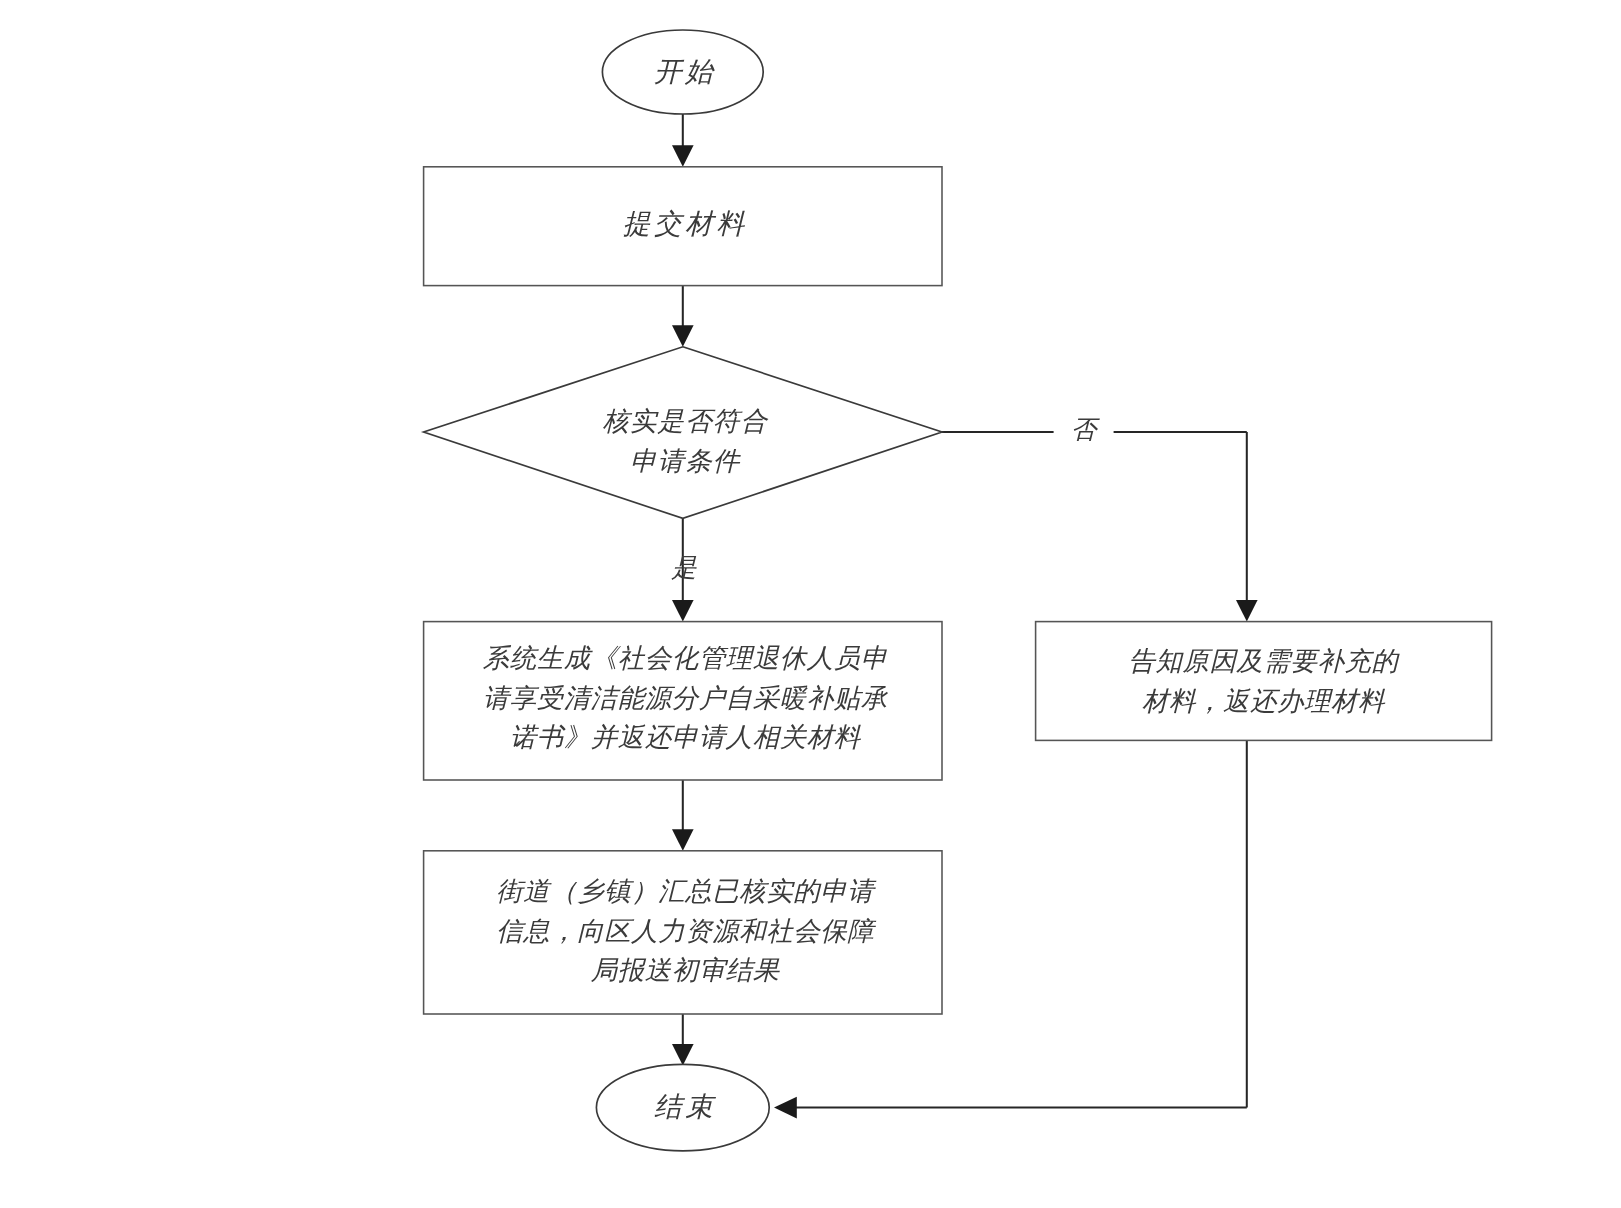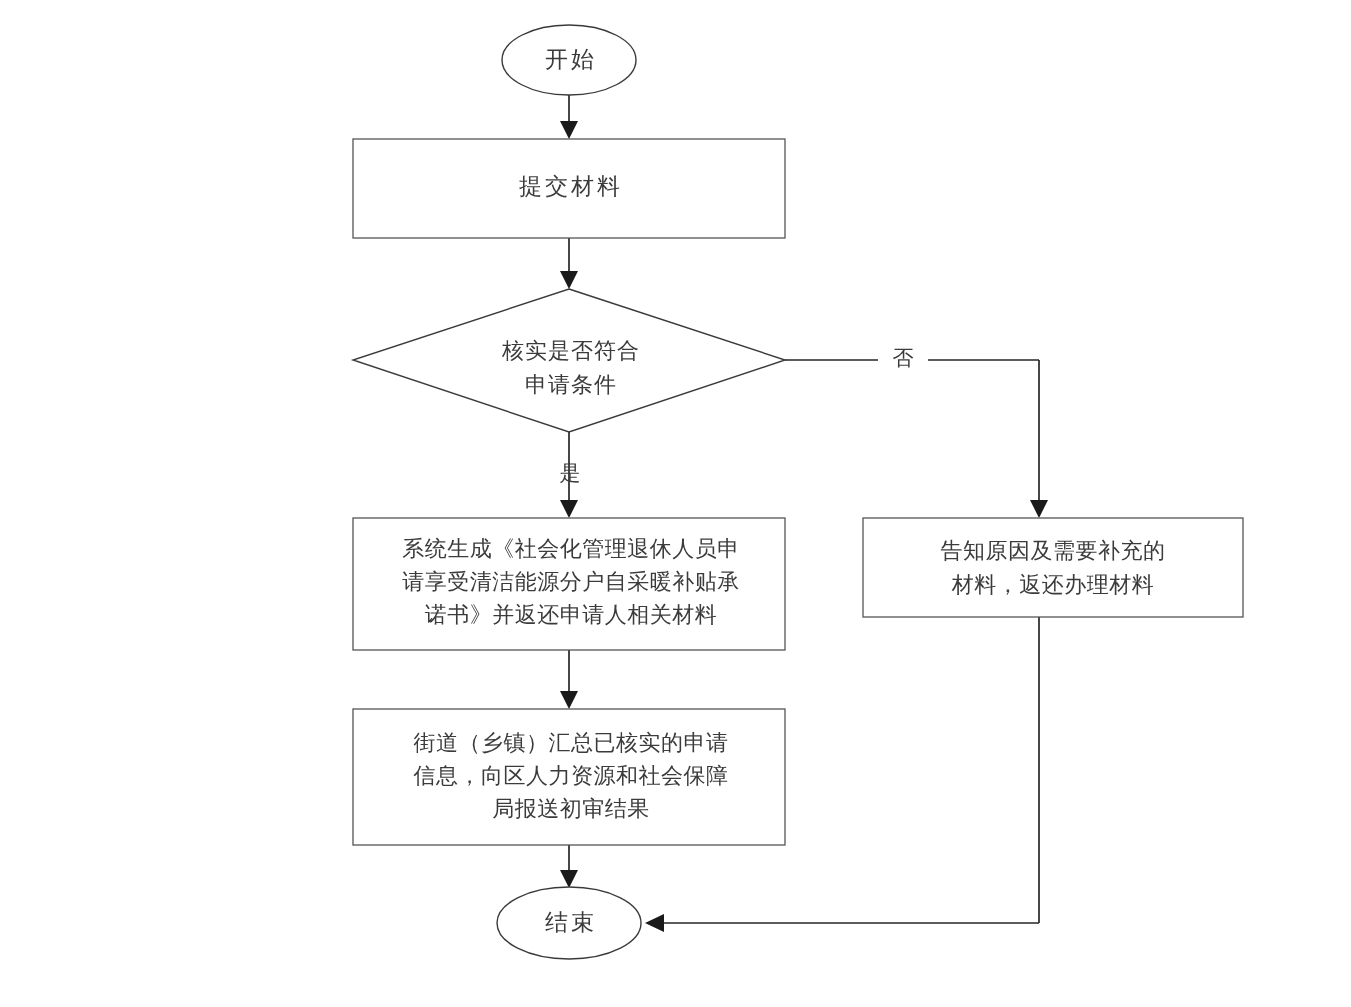--- a/index.html
+++ b/index.html
@@ -12,20 +12,21 @@
     width: 1351px;
     height: 1007px;
     font-family: "Liberation Serif", "DejaVu Serif", serif;
     overflow: hidden;
   }
   #flowchart-root {
     position: relative;
     width: 1351px;
     height: 1007px;
     background: #ffffff;
+    font-style: italic;
   }
   svg#flow-svg {
     position: absolute;
     top: 0;
     left: 0;
     width: 1351px;
     height: 1007px;
   }
   .node-shape {
     fill: #ffffff;

